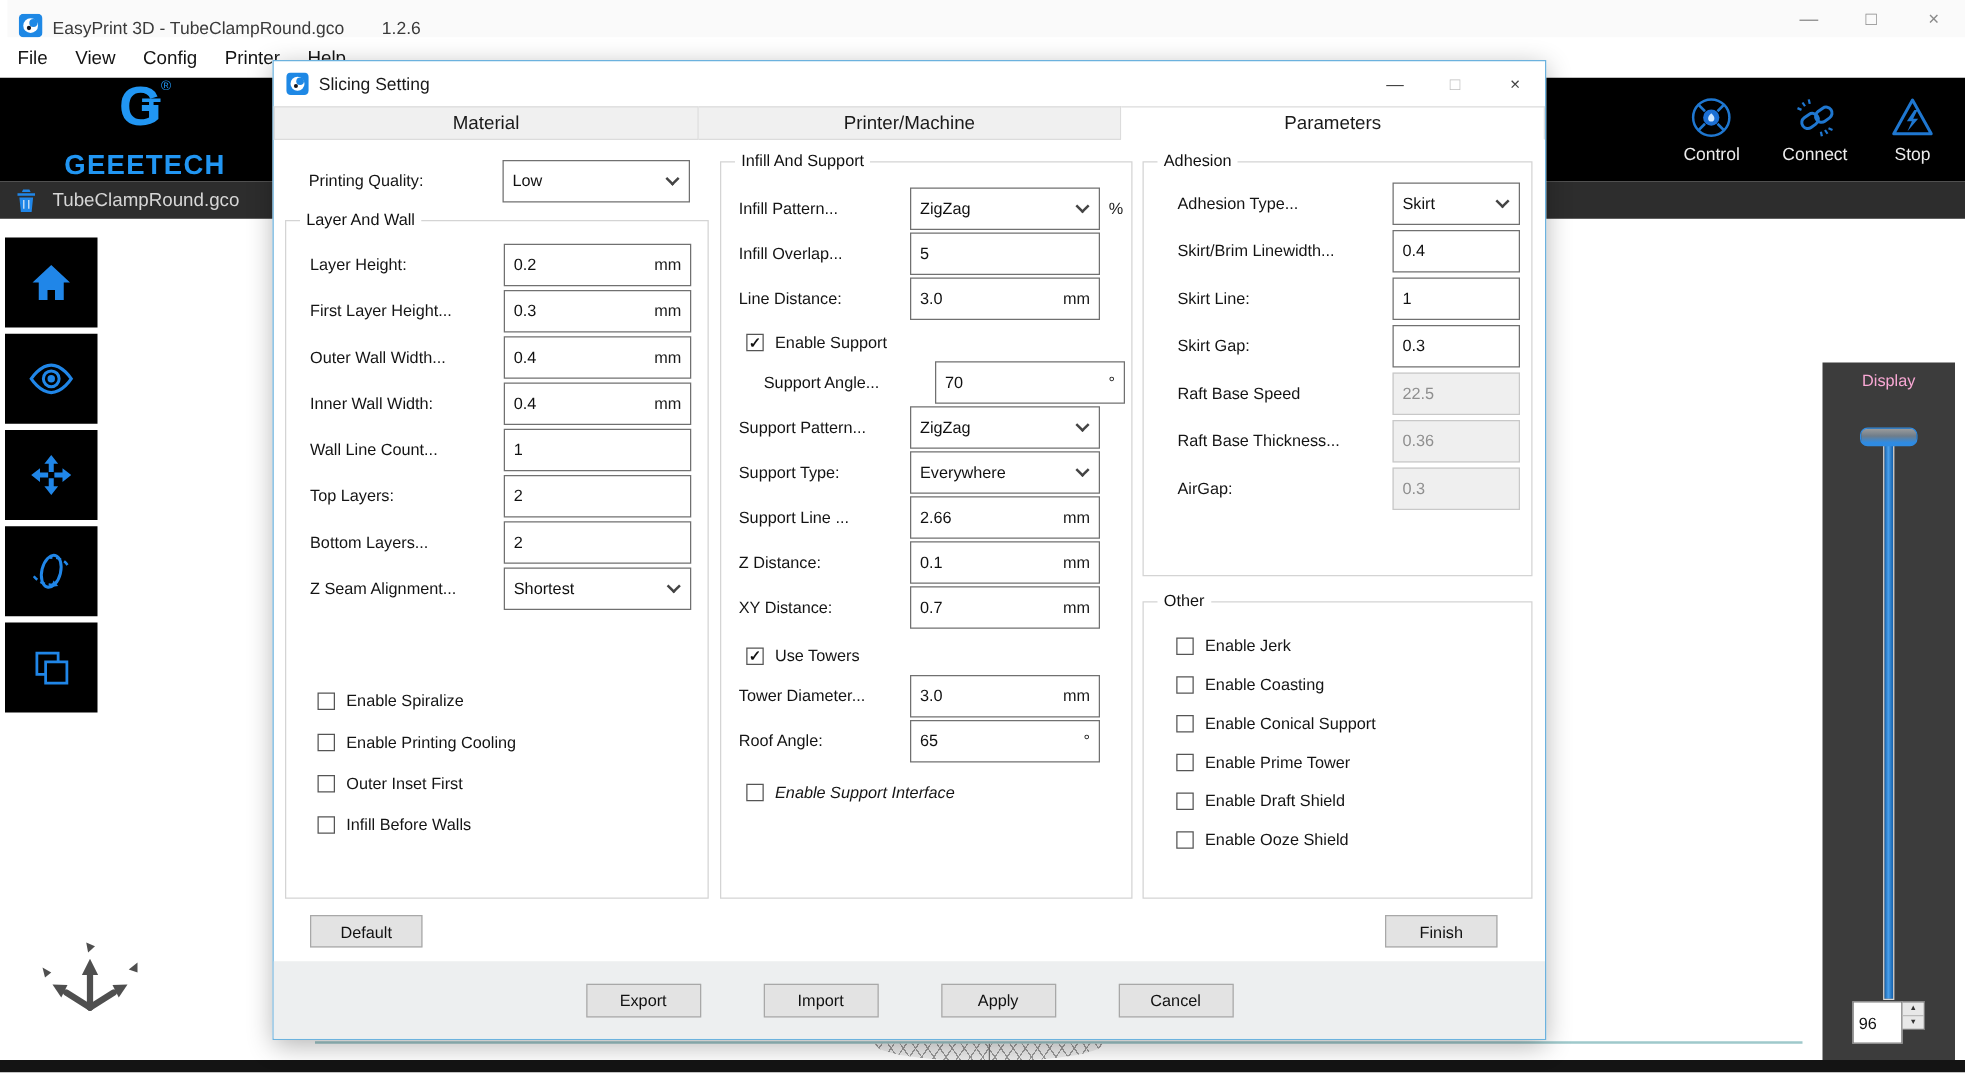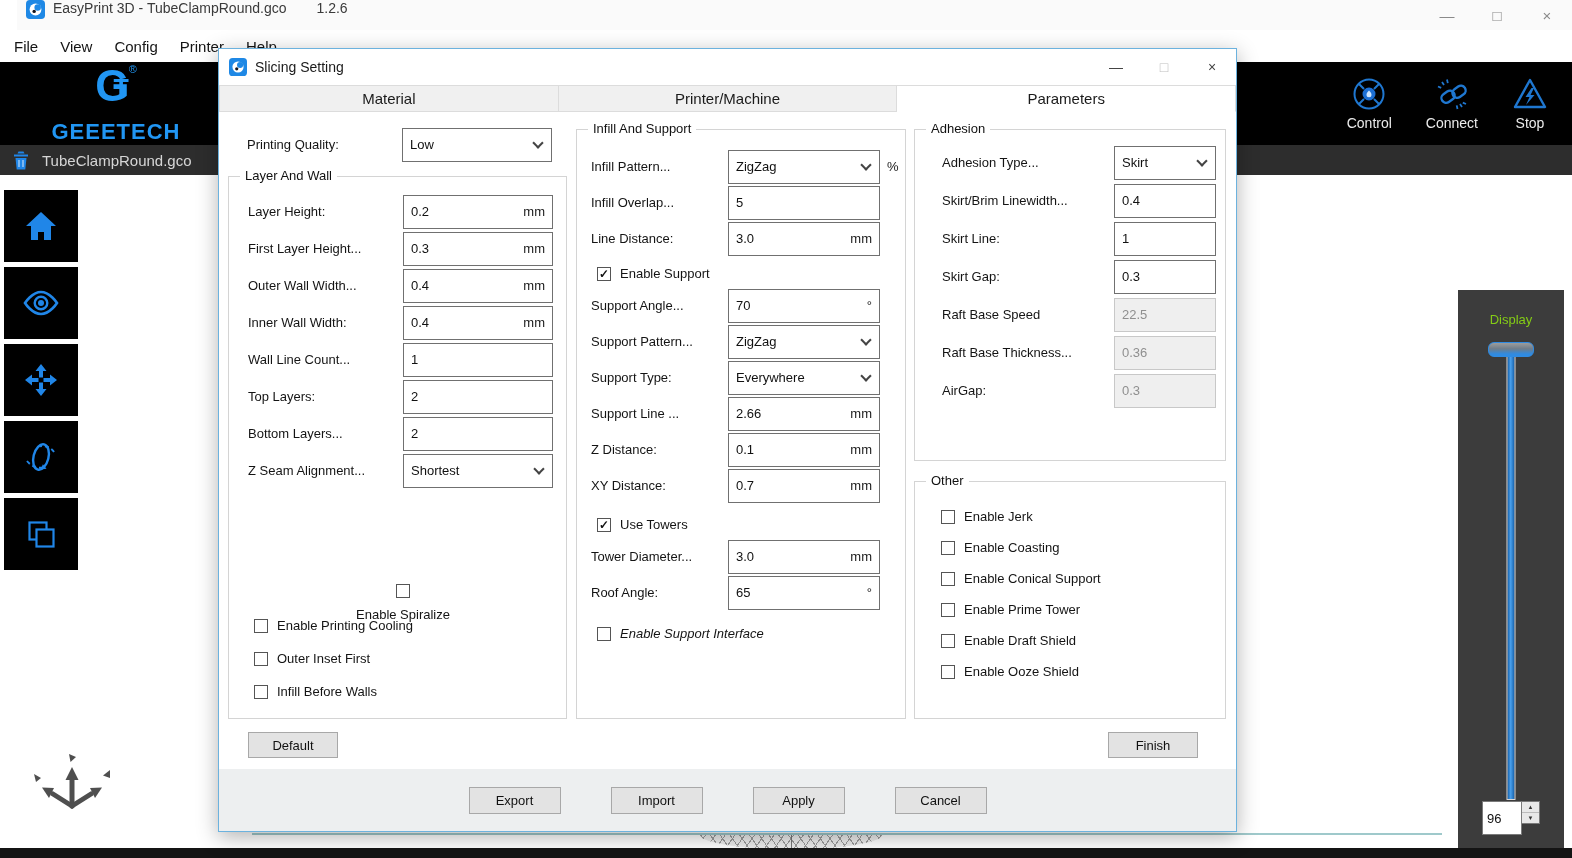--- a/index.html
+++ b/index.html
@@ -1,20 +1,20 @@
 <!DOCTYPE html>
 <html><head>
 <meta charset="utf-8">
 <style>
   *{box-sizing:border-box;margin:0;padding:0}
   html,body{width:1572px;height:858px;overflow:hidden}
   body{position:relative;font-family:"Liberation Sans",sans-serif;background:#fff;color:#111}
 
   
-  .titlebar{position:absolute;top:0;left:17px;right:0;height:30px;background:#fafafa;display:flex;align-items:flex-start;z-index:2}
+  .titlebar{position:absolute;top:0;left:6px;right:0;height:30px;background:#fafafa;display:flex;align-items:flex-end;z-index:2}
   .app-icon{width:19px;height:19px;margin:0 8px 0 9px;flex:0 0 auto}
   .title-text{font-size:14px;color:#3a3a3a}
   .title-version{font-size:14px;color:#3a3a3a;margin-left:30px}
   .win-controls{margin-left:auto;display:flex;height:100%}
   .win-btn{width:50px;height:100%;display:flex;align-items:center;justify-content:center;color:#8a8a8a;font-size:15px}
   .menubar{position:absolute;top:30px;left:0;right:0;height:32px;background:#fff;display:flex;align-items:center;gap:22px;padding-left:14px;z-index:2}
   .menu-item{font-size:15px;color:#141414}
 
   
   .header-band{position:absolute;top:62px;left:0;right:0;height:83px;background:#000;display:flex;align-items:center;z-index:1}
@@ -38,21 +38,21 @@
   .bed-line{position:absolute;top:833px;left:252px;width:1190px;height:2px;background:#9fc9cb;z-index:1}
   .bed-hatch{position:absolute;top:835px;left:700px;width:182px;height:14px;z-index:1;background-color:#ececec;
     background-image:repeating-linear-gradient(55deg,#9a9a9a 0 1px,transparent 1px 8px),repeating-linear-gradient(-55deg,#9a9a9a 0 1px,transparent 1px 8px);
     clip-path:ellipse(50% 100% at 50% 0%)}
   .bed-hatch::after{content:"";position:absolute;left:50%;top:0;bottom:0;width:1px;background:#777}
   .gizmo{position:absolute;left:22px;top:748px;z-index:1}
   .bottombar{position:absolute;bottom:0;left:0;right:0;height:10px;background:#141414;z-index:3}
 
   
   .display-panel{position:absolute;left:1458px;top:290px;width:106px;height:558px;background:#3c3c3c;z-index:2}
-  .dp-label{color:#84cc16;font-size:13px;text-align:center;margin-top:22px}
+  .dp-label{color:#f9a8d4;font-size:13px;text-align:center;margin-top:7px}
   .dp-track{position:absolute;left:50%;transform:translateX(-50%);top:62px;width:9px;height:448px;border:1px solid #d9d9d9;background:linear-gradient(90deg,#135ea8,#4aa0ec 45%,#135ea8)}
   .dp-handle{position:absolute;left:50%;transform:translateX(-50%);top:52px;width:46px;height:15px;border-radius:6px;border:1px solid #2f8be2;background:linear-gradient(180deg,#9c9c9c,#6f7d8a 45%,#2f8be2 85%)}
   .dp-input-row{position:absolute;bottom:13px;left:50%;transform:translateX(-50%);display:flex}
   .dp-input{width:40px;height:23px;background:#fff;border:1px solid #7a7a7a;font-size:13px;padding:16px 4px;display:flex;align-items:center;color:#111}
   .dp-spinner{width:18px;height:23px;border:1px solid #7a7a7a;border-left:none;display:flex;flex-direction:column;background:#e8e8e8}
   .spin-btn{flex:1;display:flex;align-items:center;justify-content:center;font-size:6px;color:#333;border-bottom:1px solid #bbb}
   .spin-btn:last-child{border-bottom:none}
 
   
   .dialog{position:absolute;left:218px;top:48px;width:1019px;height:784px;background:#fff;border:1px solid #6cb2de;box-shadow:0 5px 20px rgba(0,0,0,.30);z-index:10}
@@ -327,21 +327,21 @@
             <span class="tval">2</span>
           </span>
         </div>
         <div class="frow">
           <span class="flabel">Z Seam Alignment...</span>
           <span class="combo">
             <span class="cval">Shortest</span>
             <span class="chev"></span>
           </span>
         </div>
-        <div class="chkrow" style="margin-top: 101px; flex-direction: column;">
+        <div class="chkrow" style="margin-top: 69px;">
           <span class="cbox"></span>
           <span class="clab">Enable Spiralize</span>
         </div>
         <div class="chkrow">
           <span class="cbox"></span>
           <span class="clab">Enable Printing Cooling</span>
         </div>
         <div class="chkrow">
           <span class="cbox"></span>
           <span class="clab">Outer Inset First</span>
@@ -374,21 +374,21 @@
           <span class="flabel">Line Distance:</span>
           <span class="tbox">
             <span class="tval">3.0</span>
             <span class="tunit">mm</span>
           </span>
         </div>
         <div class="chkrow" style="margin-top: 14px;">
           <span class="cbox">✓</span>
           <span class="clab">Enable Support</span>
         </div>
-        <div class="frow" style="margin-top: 8px;">
+        <div class="frow" style="margin-top: 8px; margin-left: 20px;">
           <span class="flabel">Support Angle...</span>
           <span class="tbox">
             <span class="tval">70</span>
             <span class="tunit">°</span>
           </span>
         </div>
         <div class="frow">
           <span class="flabel">Support Pattern...</span>
           <span class="combo">
             <span class="cval">ZigZag</span>

